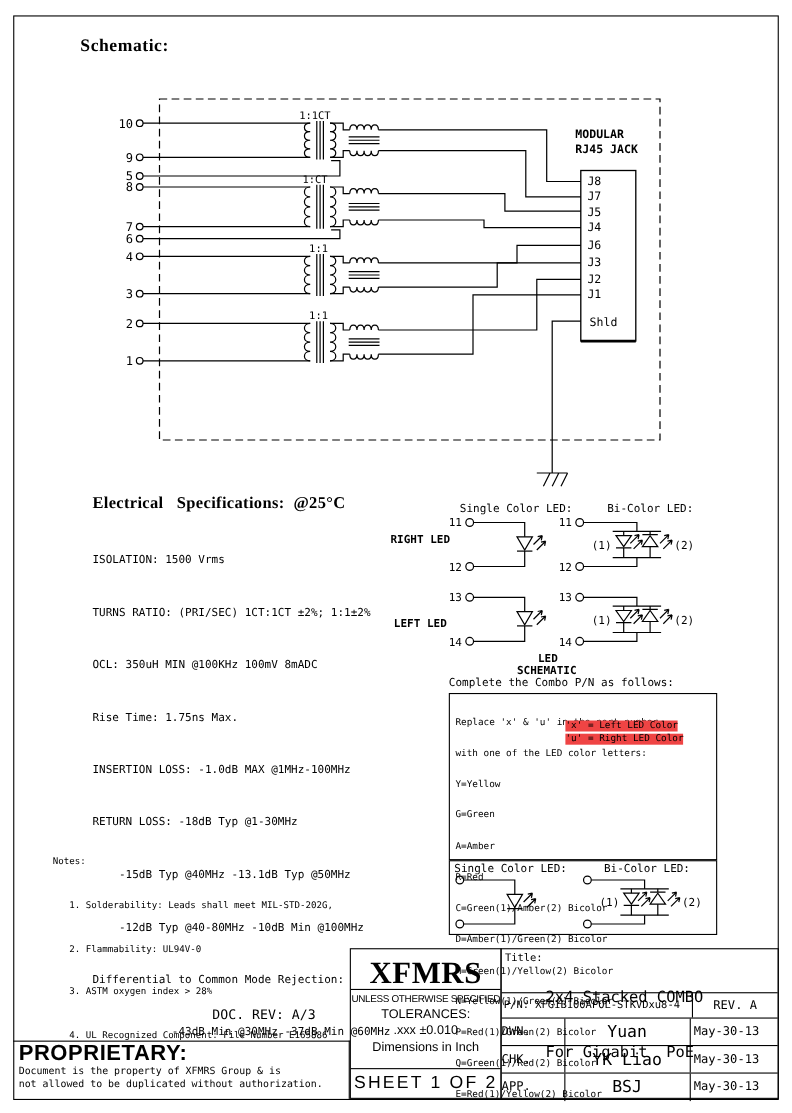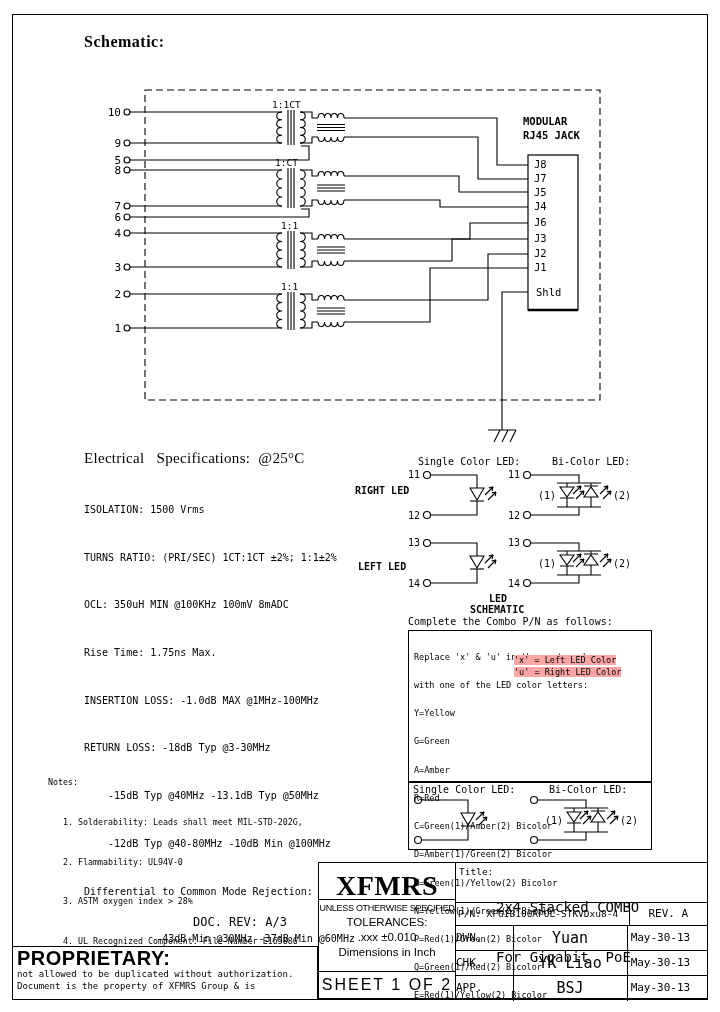--- a/index.html
+++ b/index.html
@@ -3,30 +3,30 @@
 <meta charset="utf-8">
 <style>
   html,body{margin:0;padding:0;background:#fff;}
   #page{position:relative;width:720px;height:1012px;background:#ffffff;color:#000;overflow:hidden;
         font-family:"DejaVu Sans Mono",monospace;}
   .abs{position:absolute;}
   .mono{font-family:"DejaVu Sans Mono",monospace;}
   .serif{font-family:"Liberation Serif","DejaVu Serif",serif;}
   .sans{font-family:"Liberation Sans","DejaVu Sans",sans-serif;text-align:center;}
   #page-border{left:12px;top:14px;width:694px;height:984px;border:1.5px solid #000;}
-  #schematic-heading{left:84px;top:33px;font-size:16px;font-weight:bold;letter-spacing:.5px;}
+  #schematic-heading{left:73px;top:33px;font-size:16px;font-weight:bold;letter-spacing:.5px;}
   #drawing-svg{left:0;top:0;width:720px;height:870px;}
   svg text{font-family:"DejaVu Sans Mono",monospace;fill:#000;}
-  .spec-heading{left:84px;top:450px;font-size:15px;font-weight:normal;letter-spacing:.3px;white-space:pre;}
+  .spec-heading{left:84px;top:450px;font-size:15px;font-weight:bold;letter-spacing:.3px;white-space:pre;}
   #spec-lines{left:84px;top:470px;font-size:10px;line-height:15.9px;white-space:pre;}
   #notes-block{left:48px;top:750px;font-size:8.3px;line-height:13.2px;white-space:pre;}
   #combo-heading{left:408px;top:616px;font-size:10px;white-space:pre;}
   #combo-box{left:408px;top:630px;width:242px;height:150px;border:1px solid #000;}
   #combo-lines{left:5px;top:3px;font-size:8.5px;line-height:9.4px;white-space:pre;}
-  .combo-legend{font-size:8.5px;white-space:pre;background:#fca5a5;}
+  .combo-legend{font-size:8.5px;white-space:pre;background:#ef4444;}
   #led-box-b{left:408px;top:782px;width:242px;height:66px;border:1px solid #000;}
   #doc-rev{left:193px;top:915px;font-size:12px;white-space:pre;}
   
   .tb{box-sizing:border-box;border:1px solid #000;}
   #tb-left{left:318px;top:862px;width:138px;height:137px;}
   .tb-sec{box-sizing:border-box;border-bottom:1px solid #000;text-align:center;overflow:hidden;}
   #tb-company{font-size:28px;font-weight:bold;line-height:24px;margin-top:11px;letter-spacing:.5px;}
   #tb-site{font-size:12.5px;line-height:12px;letter-spacing:.5px;}
   #tb-unless{font-size:9px;line-height:13px;margin-top:2px;letter-spacing:-.3px;}
   .tol{font-size:11.5px;line-height:15px;}
@@ -245,21 +245,21 @@
     </g>
   </svg>
 
   <div class="abs serif spec-heading">Electrical   Specifications:  @25°C</div>
   <div class="abs mono" id="spec-lines">
     <div>ISOLATION: 1500 Vrms</div>
     <div>TURNS RATIO: (PRI/SEC) 1CT:1CT ±2%; 1:1±2%</div>
     <div>OCL: 350uH MIN @100KHz 100mV 8mADC</div>
     <div>Rise Time: 1.75ns Max.</div>
     <div>INSERTION LOSS: -1.0dB MAX @1MHz-100MHz</div>
-    <div>RETURN LOSS: -18dB Typ @3-30MHz</div>
+    <div>RETURN LOSS: -18dB Typ @1-30MHz</div>
     <div>    -15dB Typ @40MHz -13.1dB Typ @50MHz</div>
     <div>    -12dB Typ @40-80MHz -10dB Min @100MHz</div>
     <div>Differential to Common Mode Rejection:</div>
     <div>            -43dB Min @30MHz -37dB Min @60MHz</div>
     
     
     
     
     
     
@@ -344,17 +344,17 @@
     </div>
     <div class="tb-row sig-row" style="border-bottom:none;">
       <div class="tb-cell mono sig-label">APP.</div>
       <div class="tb-cell mono sig-name">BSJ</div>
       <div class="tb-cell mono sig-date">May-30-13</div>
     </div>
   </div>
 
   <div class="abs" id="prop-box">
     <div id="prop-heading">PROPRIETARY:</div>
+    <div class="mono prop-line">Document is the property of XFMRS Group &amp; is</div>
     <div class="mono prop-line">not allowed to be duplicated without authorization.</div>
-    <div class="mono prop-line">Document is the property of XFMRS Group &amp; is</div>
   </div>
 
 </div>
 
 </body></html>

